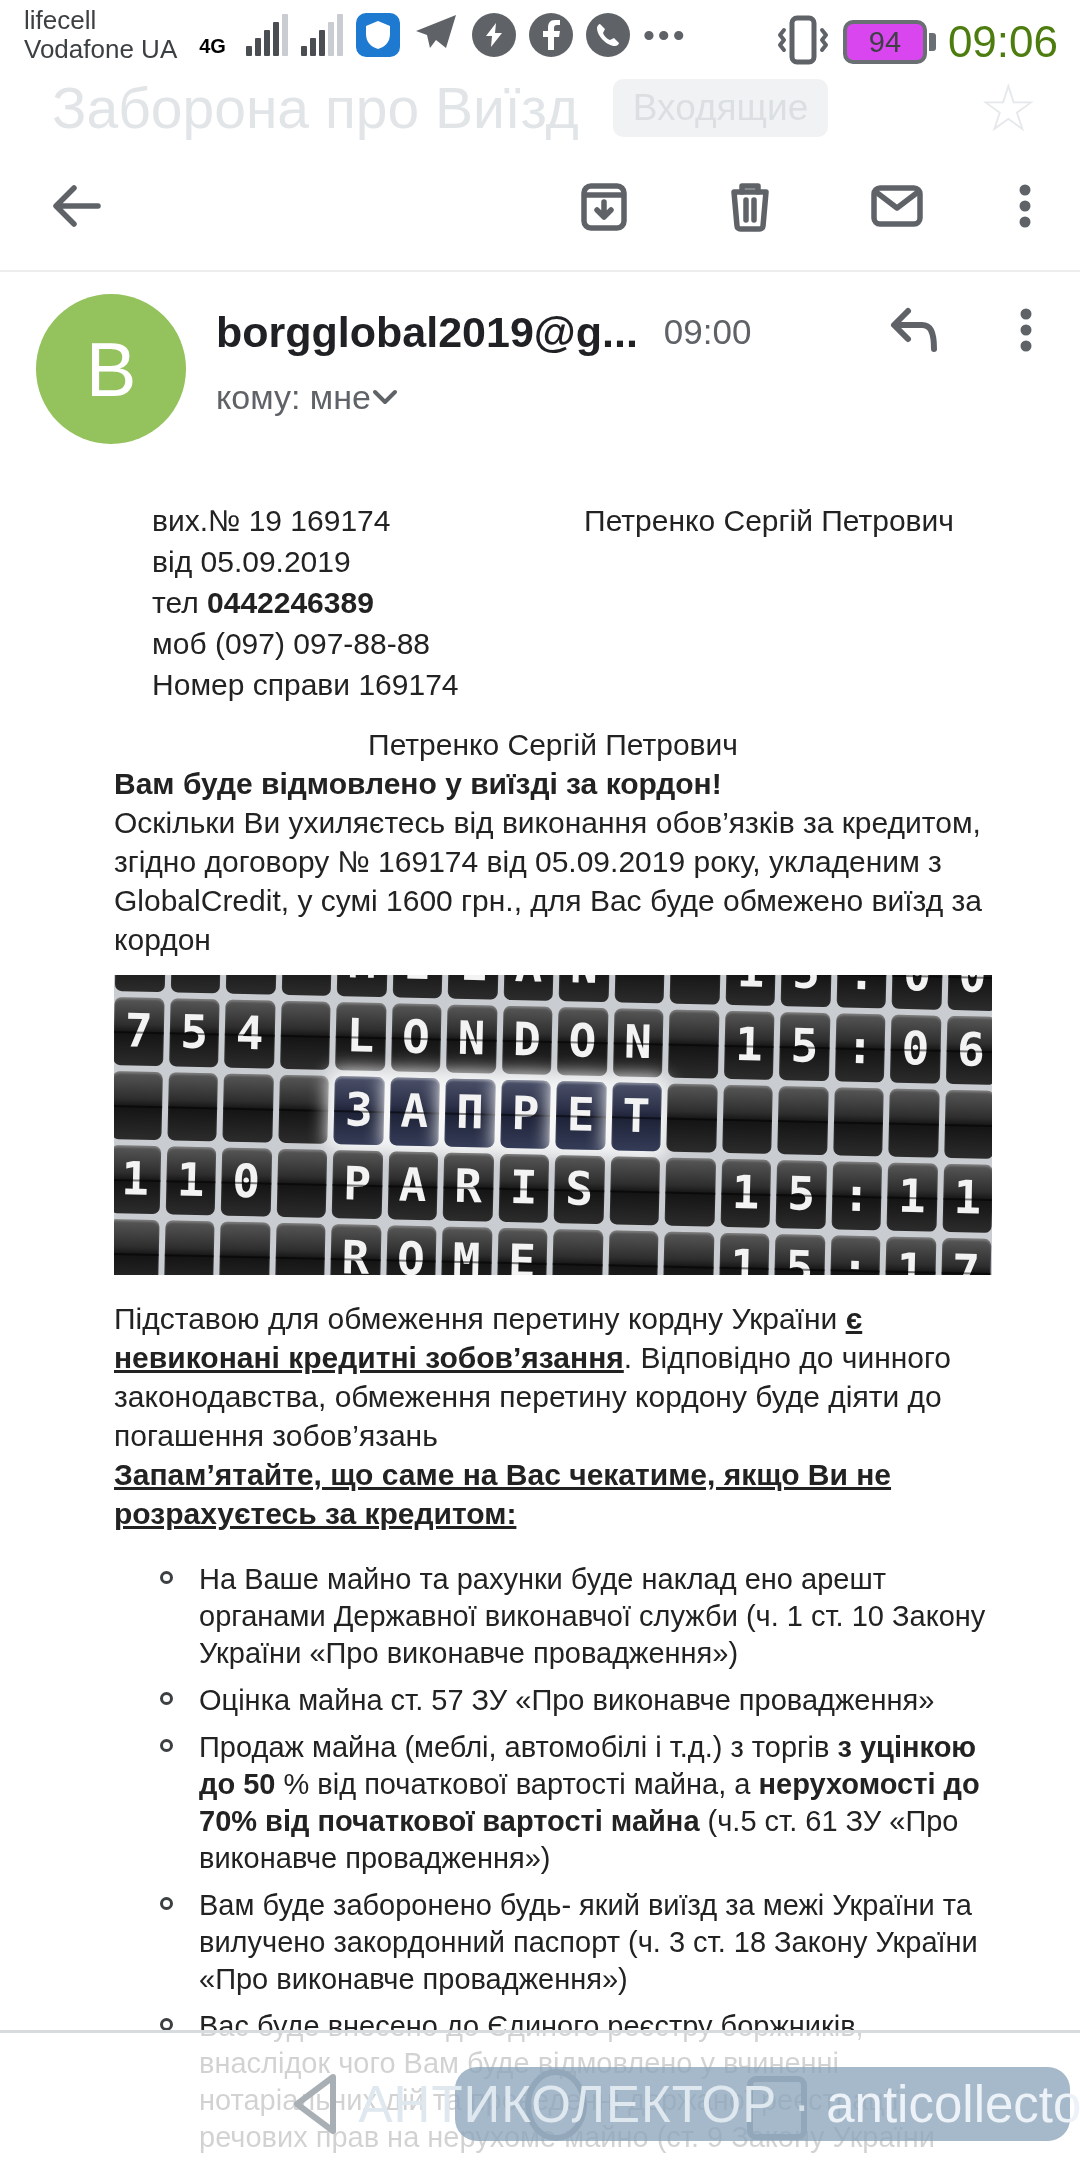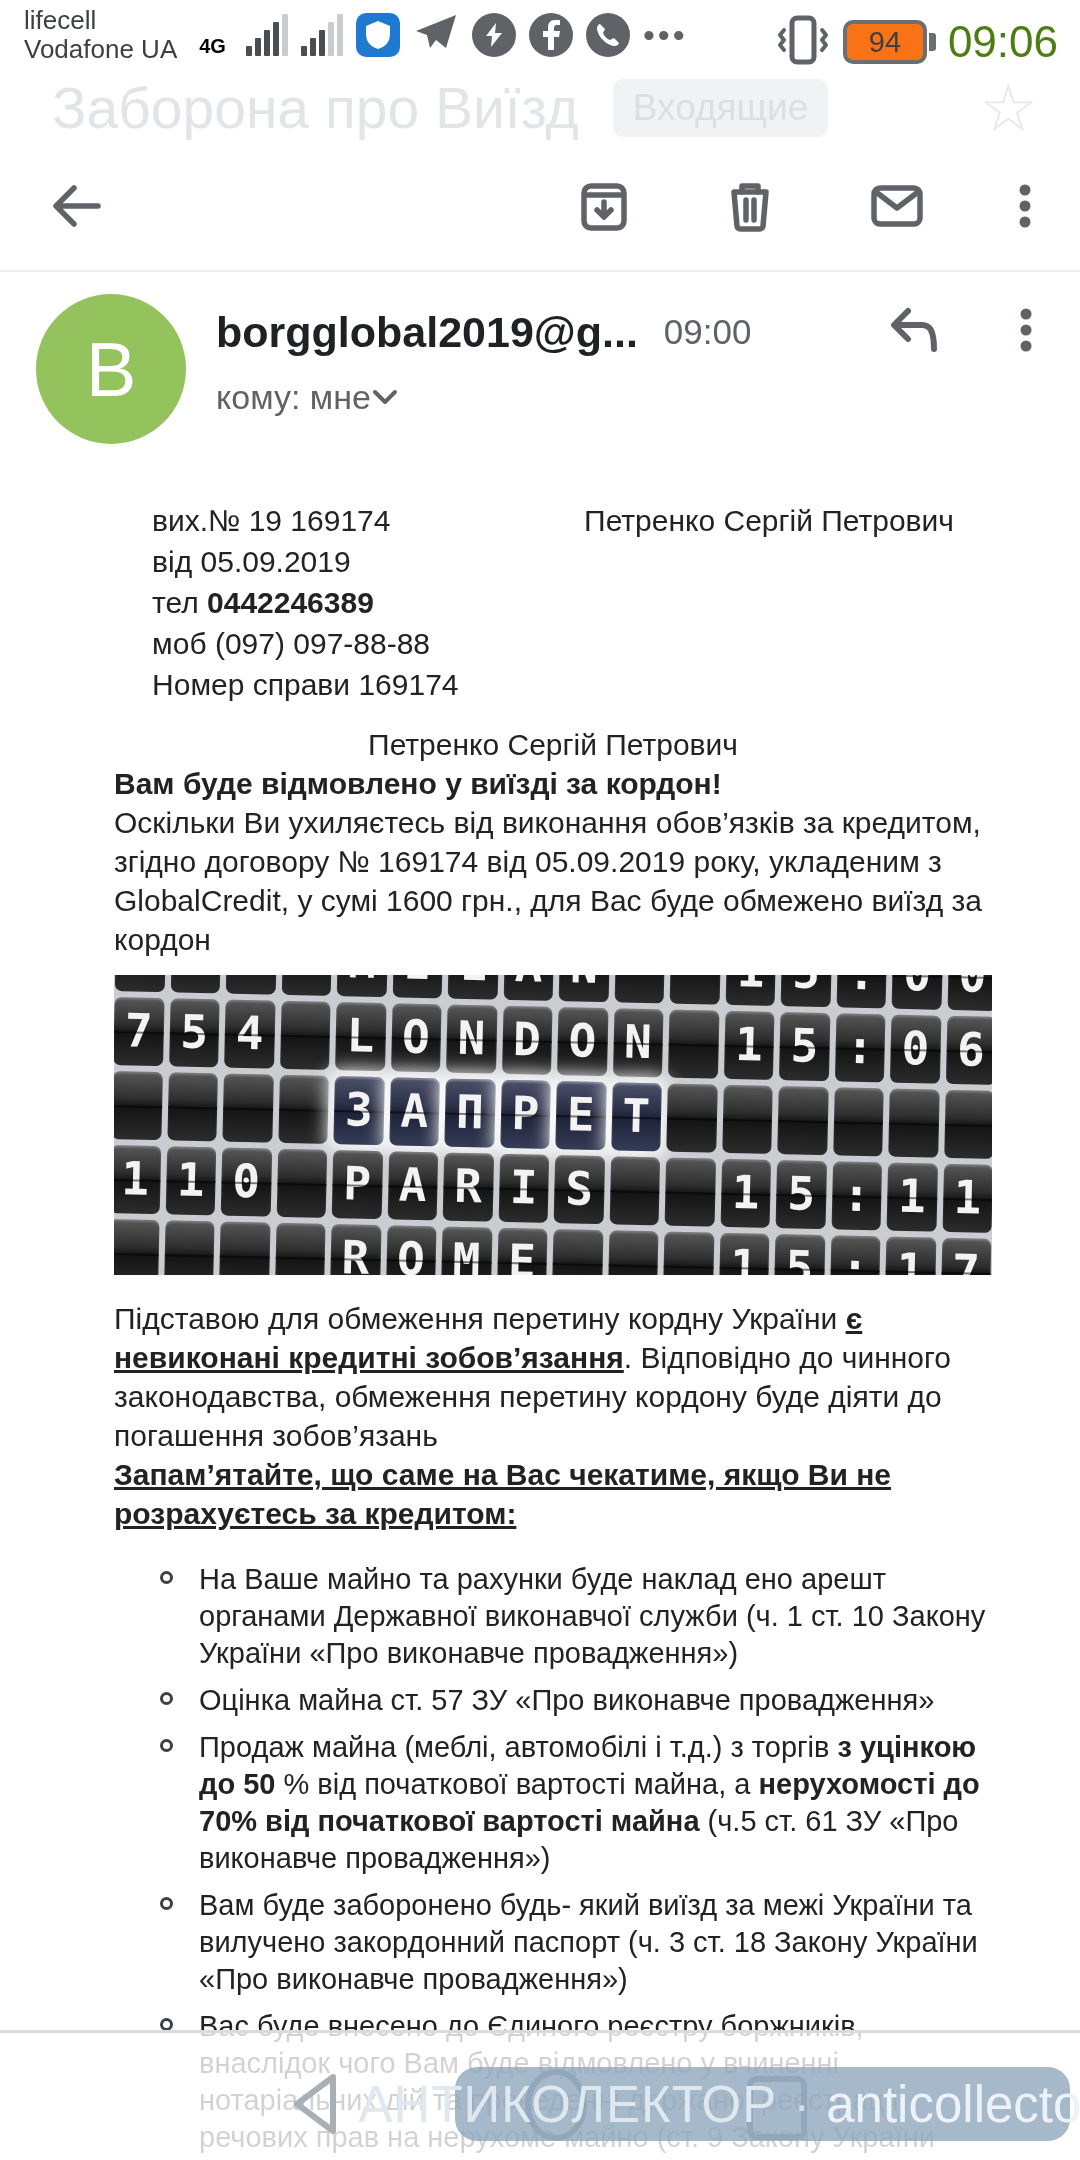--- a/index.html
+++ b/index.html
@@ -16,21 +16,21 @@
   .net-group { display:flex; align-items:flex-end; gap:2px; }
   .net-label { font-size:20px; font-weight:700; color:#000000; margin-right:18px; line-height:20px; }
   .bars { display:flex; align-items:flex-end; gap:3px; }
   .bar { width:6px; background:#4a4e52; border-radius:1px; }
   .bar.dim { background:#c9cdd1; }
   .app-dot { width:44px; height:44px; border-radius:50%; background:#5f6368; display:flex; align-items:center; justify-content:center; }
   .shield-app { width:44px; height:44px; border-radius:10px; background:#1e7ad1; display:flex; align-items:center; justify-content:center; }
   .ellipsis { color:#5f6368; font-size:34px; letter-spacing:3px; line-height:20px; }
   .sb-right { display:flex; align-items:center; gap:12px; margin-top:8px; }
   .battery { display:flex; align-items:center; }
-  .batt-body { width:84px; height:44px; border:4px solid #6a6f73; border-radius:10px; background:#f97316; display:flex; align-items:center; justify-content:center; font-size:29px; color:#3c4043; }
+  .batt-body { width:84px; height:44px; border:4px solid #6a6f73; border-radius:10px; background:#d946ef; display:flex; align-items:center; justify-content:center; font-size:29px; color:#3c4043; }
   .batt-nub { width:7px; height:18px; background:#6a6f73; border-radius:0 3px 3px 0; margin-left:2px; }
   .clock { font-size:44px; color:#4d7c0f; }
   
   .subject-row { display:flex; align-items:center; padding:4px 42px 0 52px; height:84px; }
   .subject-title { font-size:57px; color:#e2e5e8; white-space:nowrap; }
   .folder-badge { margin-left:34px; background:#f0f2f4; color:#dcdfe2; font-size:37px; padding:8px 20px; border-radius:10px; }
   .subject-spacer { flex:1; }
   .star { font-size:66px; color:#e6e9eb; line-height:60px; }
   
   .toolbar { display:flex; align-items:center; padding:8px 46px 0 48px; height:108px; }

